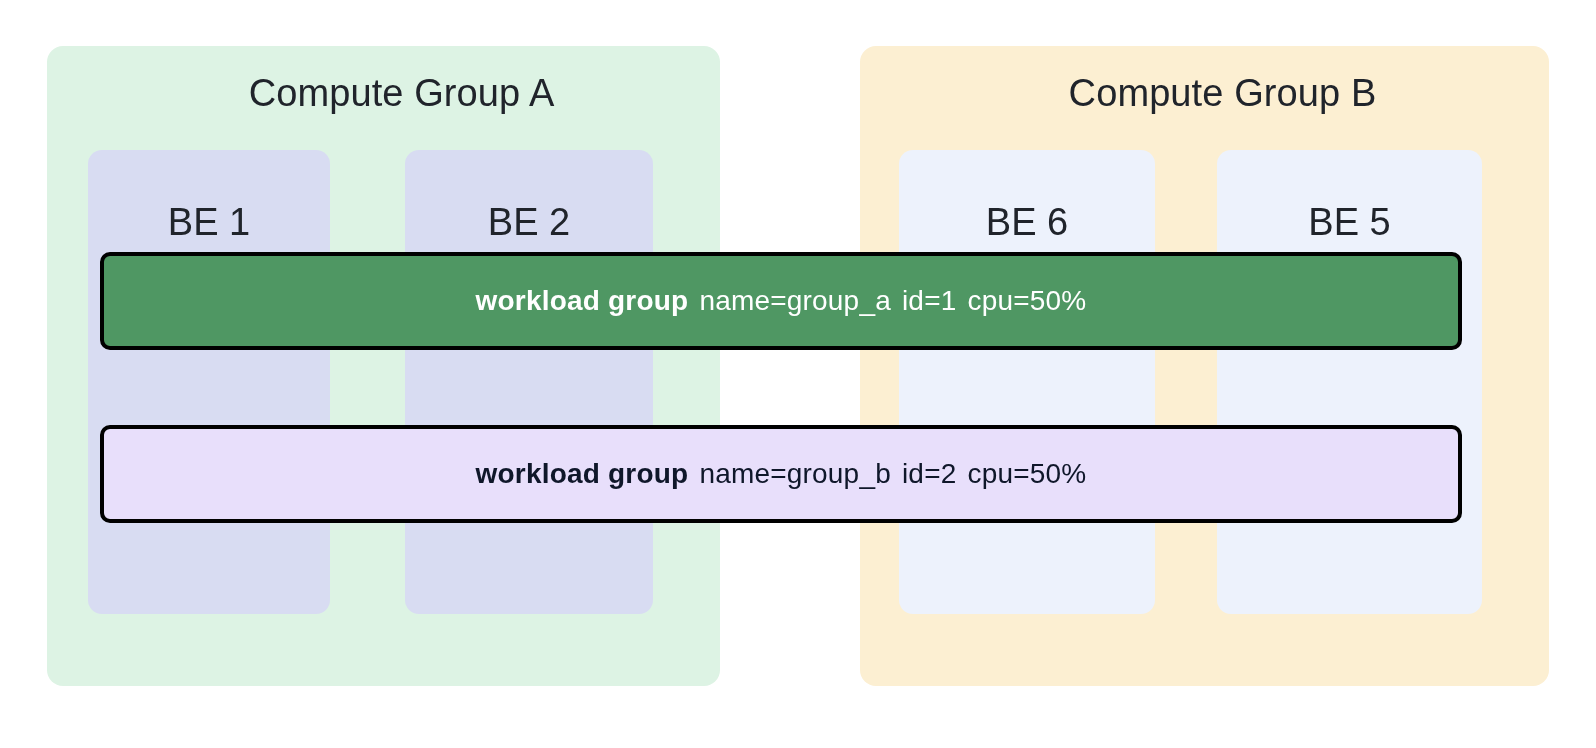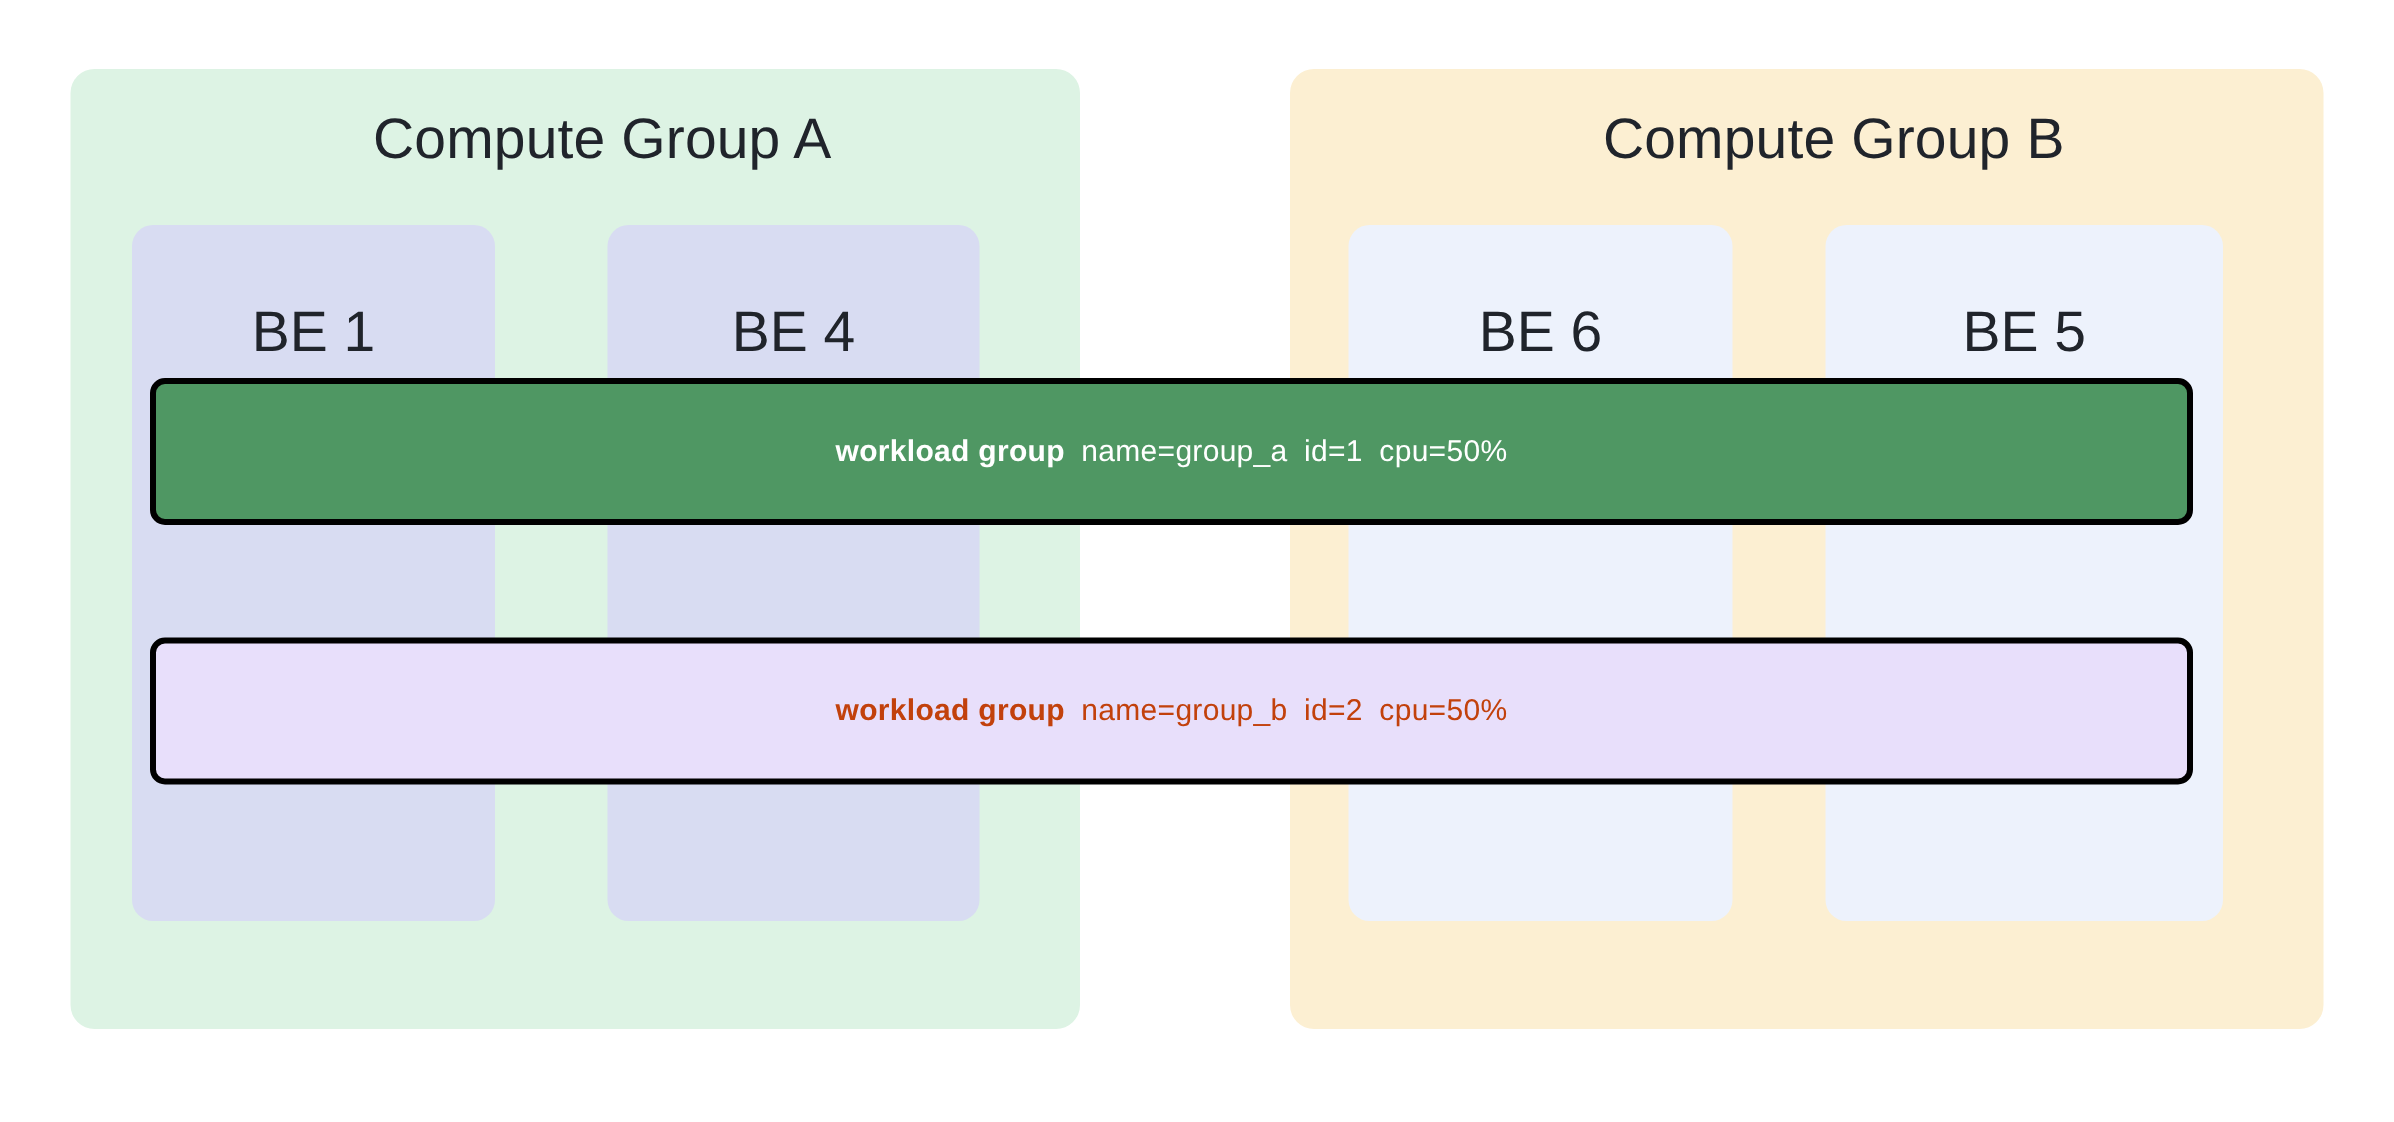--- a/index.html
+++ b/index.html
@@ -101,25 +101,25 @@
     justify-content: center;
   }
   .workload-bar.bar-a {
     top: 252px;
     background: #4f9763;
     color: #ffffff;
   }
   .workload-bar.bar-b {
     top: 425px;
     background: #e8dffb;
-    color: #c2410c;
+    color: #0f172a;
   }
 
   .bar-text {
-    font-size: 20px;
+    font-size: 28px;
     line-height: 1;
     white-space: nowrap;
     letter-spacing: 0.2px;
   }
   .bar-text .kw {
     font-weight: 700;
   }
   .bar-text .attr {
     font-weight: 400;
   }
@@ -138,21 +138,21 @@
   </div>
 
   <div class="compute-group group-b">
     <div class="group-title">Compute Group B</div>
   </div>
 
   <div class="be-node be-a node-0">
     <div class="be-label">BE 1</div>
   </div>
   <div class="be-node be-a node-1">
-    <div class="be-label">BE 4</div>
+    <div class="be-label">BE 2</div>
   </div>
   <div class="be-node be-b node-2">
     <div class="be-label">BE 6</div>
   </div>
   <div class="be-node be-b node-3">
     <div class="be-label">BE 5</div>
   </div>
 
   <div class="workload-bar bar-a">
     <div class="bar-text">

